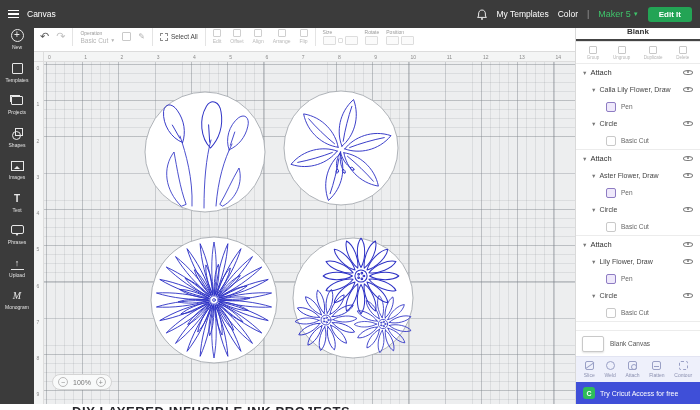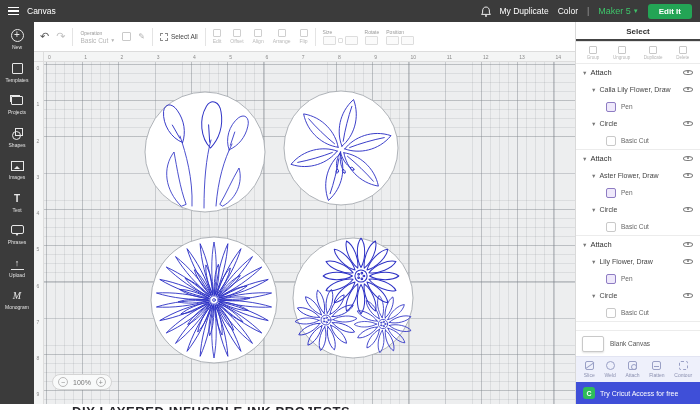--- a/index.html
+++ b/index.html
@@ -1,21 +1,21 @@
 <!DOCTYPE html>
 <html><head>
 <meta charset="utf-8">
 <style>
   * { margin:0; padding:0; box-sizing:border-box; }
   html,body { width:700px; height:410px; overflow:hidden; }
   body { font-family:"Liberation Sans", sans-serif; background:#fff; }
   #page { position:relative; width:700px; height:410px; overflow:hidden; background:#fff; }
 
   
-  #topbar { position:absolute; left:0; top:0; width:700px; height:22px; background:#3b3b3b; color:#fff;
+  #topbar { position:absolute; left:0; top:0; width:700px; height:28px; background:#3b3b3b; color:#fff;
             display:flex; align-items:center; padding:0 8px; font-size:9px; z-index:5; }
   .hamburger { width:11px; height:8px; display:flex; flex-direction:column; justify-content:space-between; margin-right:8px; cursor:pointer;}
   .hamburger i { display:block; height:1.4px; background:#fff; }
   #tb-title { position:absolute; left:0; right:0; text-align:center; font-size:9px; color:#fff; pointer-events:none;}
   #tb-right { margin-left:auto; display:flex; align-items:center; gap:9px; z-index:2;}
   .tb-link { font-size:8.5px; color:#fff; cursor:pointer; }
   .tb-div { color:#9a9a9a; font-size:9px; }
   #machine { color:#3ec46a; display:flex; align-items:center; gap:2px; cursor:pointer;}
   #machine .chev { font-size:6px; }
   #makeit { background:#23a455; color:#fff; border:none; border-radius:3px; font-size:8px; font-weight:bold;
@@ -143,21 +143,21 @@
         <i></i>
       </span>
     <span class="tb-link">Canvas</span>
     <div id="tb-right">
       <span>
         <svg class="bell-svg" width="10" height="11" viewBox="0 0 10 11">
           <path d="M5 1 C7.4 1 8.4 3 8.4 5 L8.4 7 L9.4 8.4 L0.6 8.4 L1.6 7 L1.6 5 C1.6 3 2.6 1 5 1 Z" fill="none" stroke="#ffffff" stroke-width="0.9"></path>
           <circle cx="5" cy="9.9" r="0.9" fill="#ffffff"></circle>
         </svg>
       </span>
-      <span class="tb-link">My Duplicate</span>
+      <span class="tb-link">My Templates</span>
       <span class="tb-link">Color</span>
       <span class="tb-div">|</span>
       <span id="machine">
         <span>Maker 5</span>
           <span class="chev">▼</span>
       </span>
       <button id="makeit">Edit It</button>
     </div>
   </div>
 
@@ -478,21 +478,21 @@
 
     <div id="zoom">
       <span class="zbtn">−</span>
       <span>100%</span>
       <span class="zbtn">+</span>
     </div>
   </div>
 
   <div id="rightpanel">
     <div id="lp-tabs">
-      <div class="lp-tab active">Select</div>
+      <div class="lp-tab active">Blank</div>
     </div>
     <div id="lp-actions">
         <div class="pa">
           <span class="pa-ic"></span>
           <span class="pa-lb">Group</span>
         </div>
         <div class="pa">
           <span class="pa-ic"></span>
           <span class="pa-lb">Ungroup</span>
         </div>

